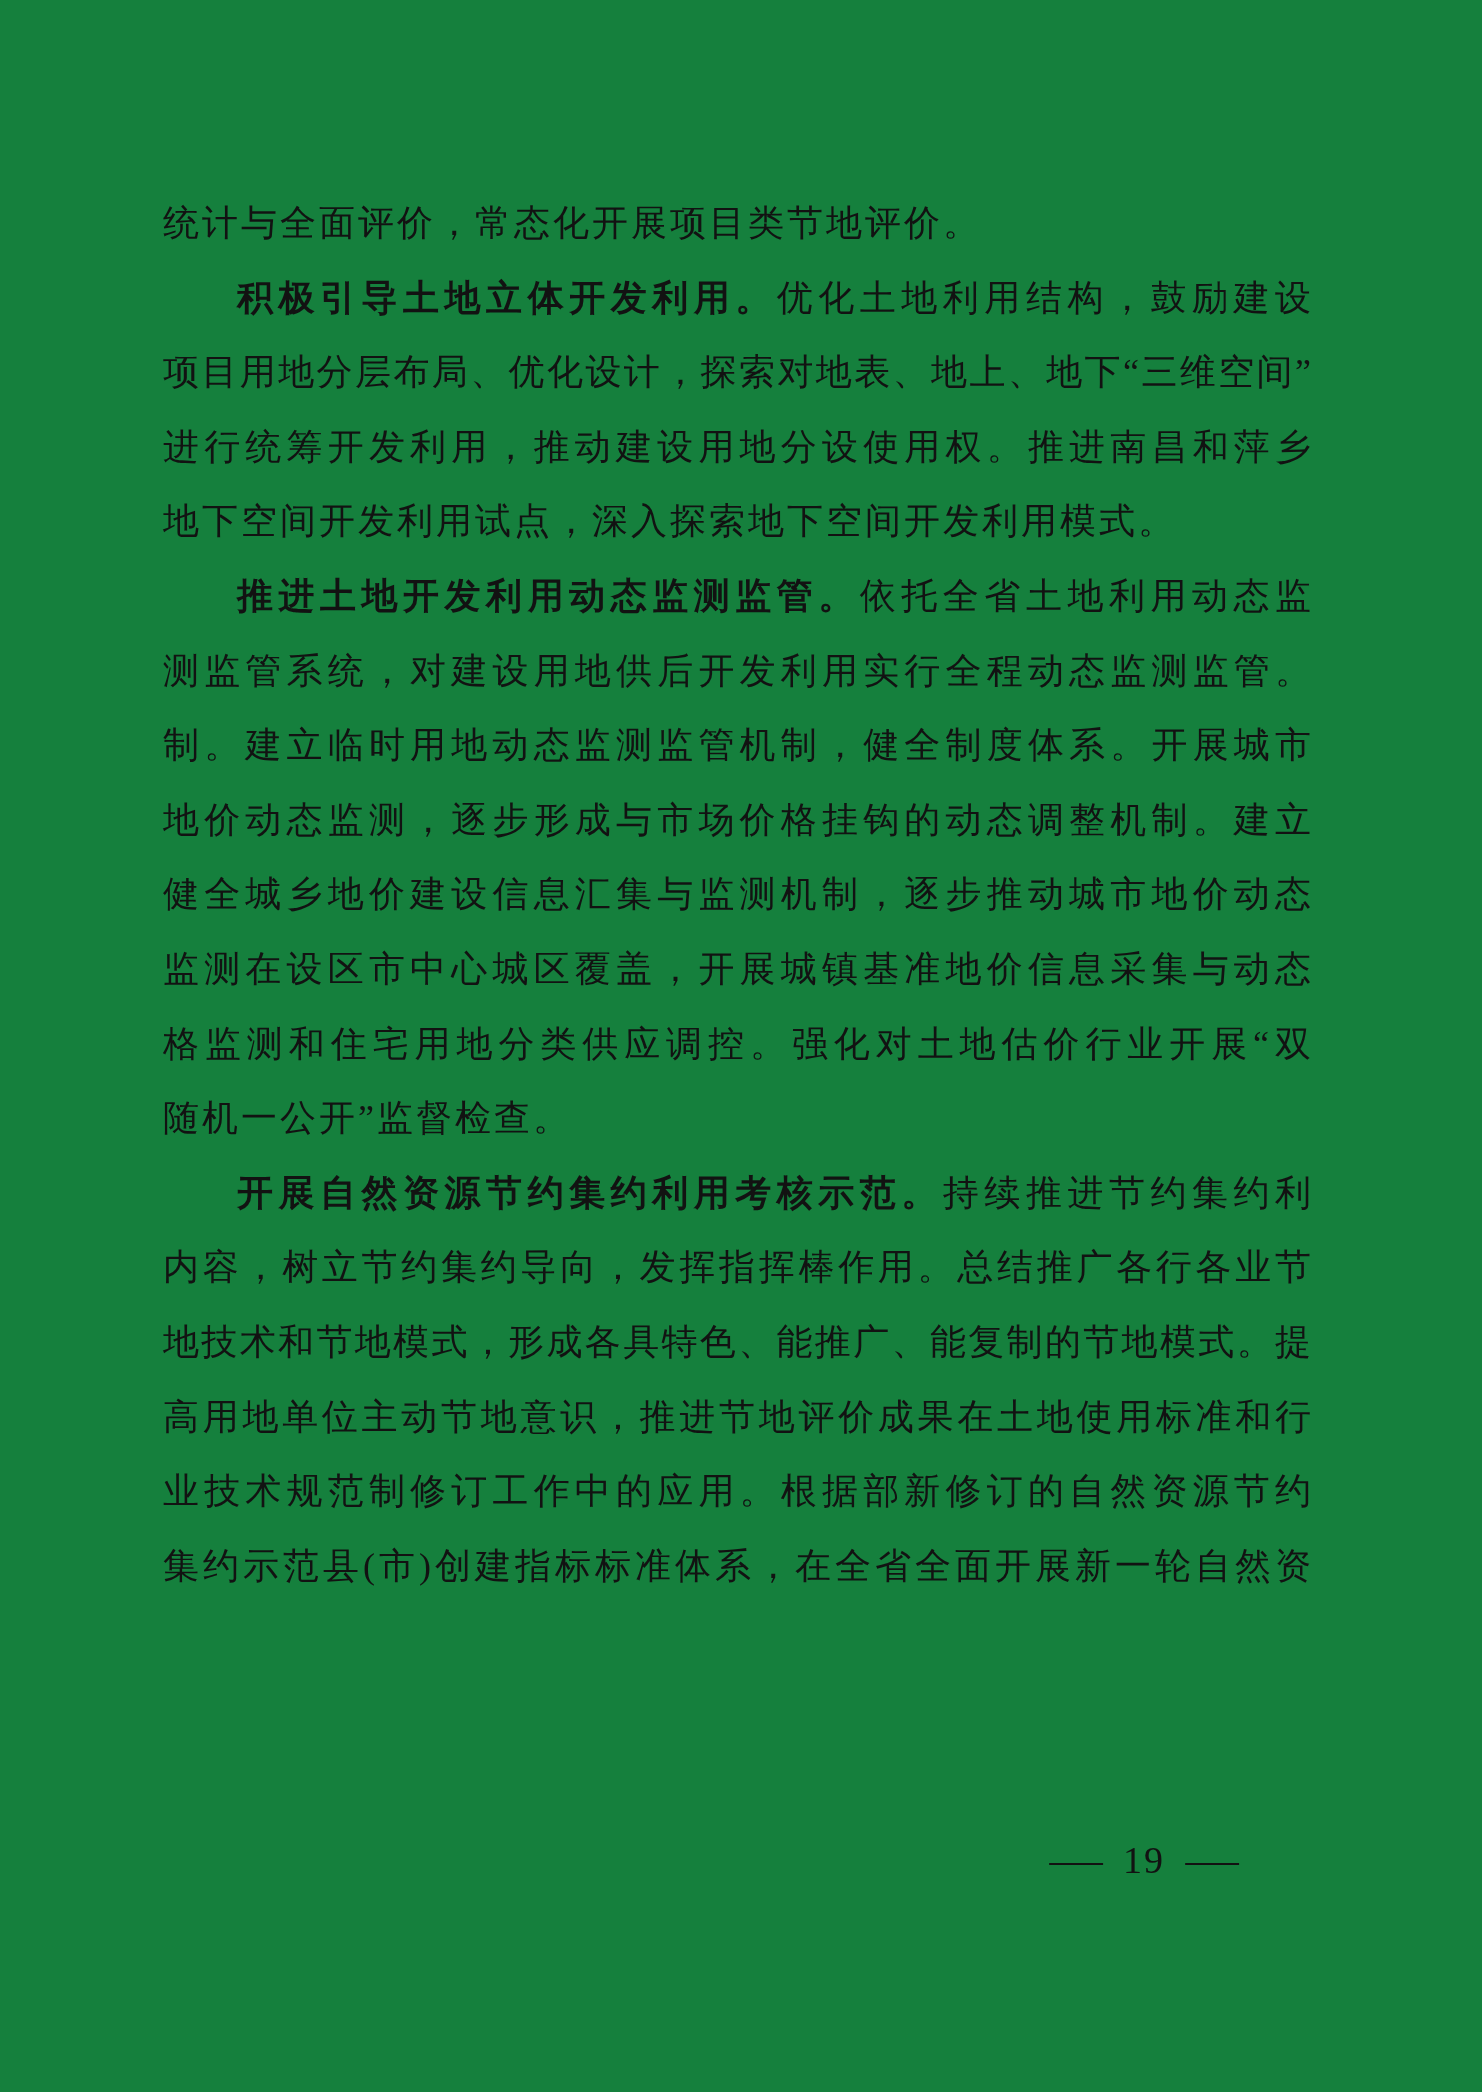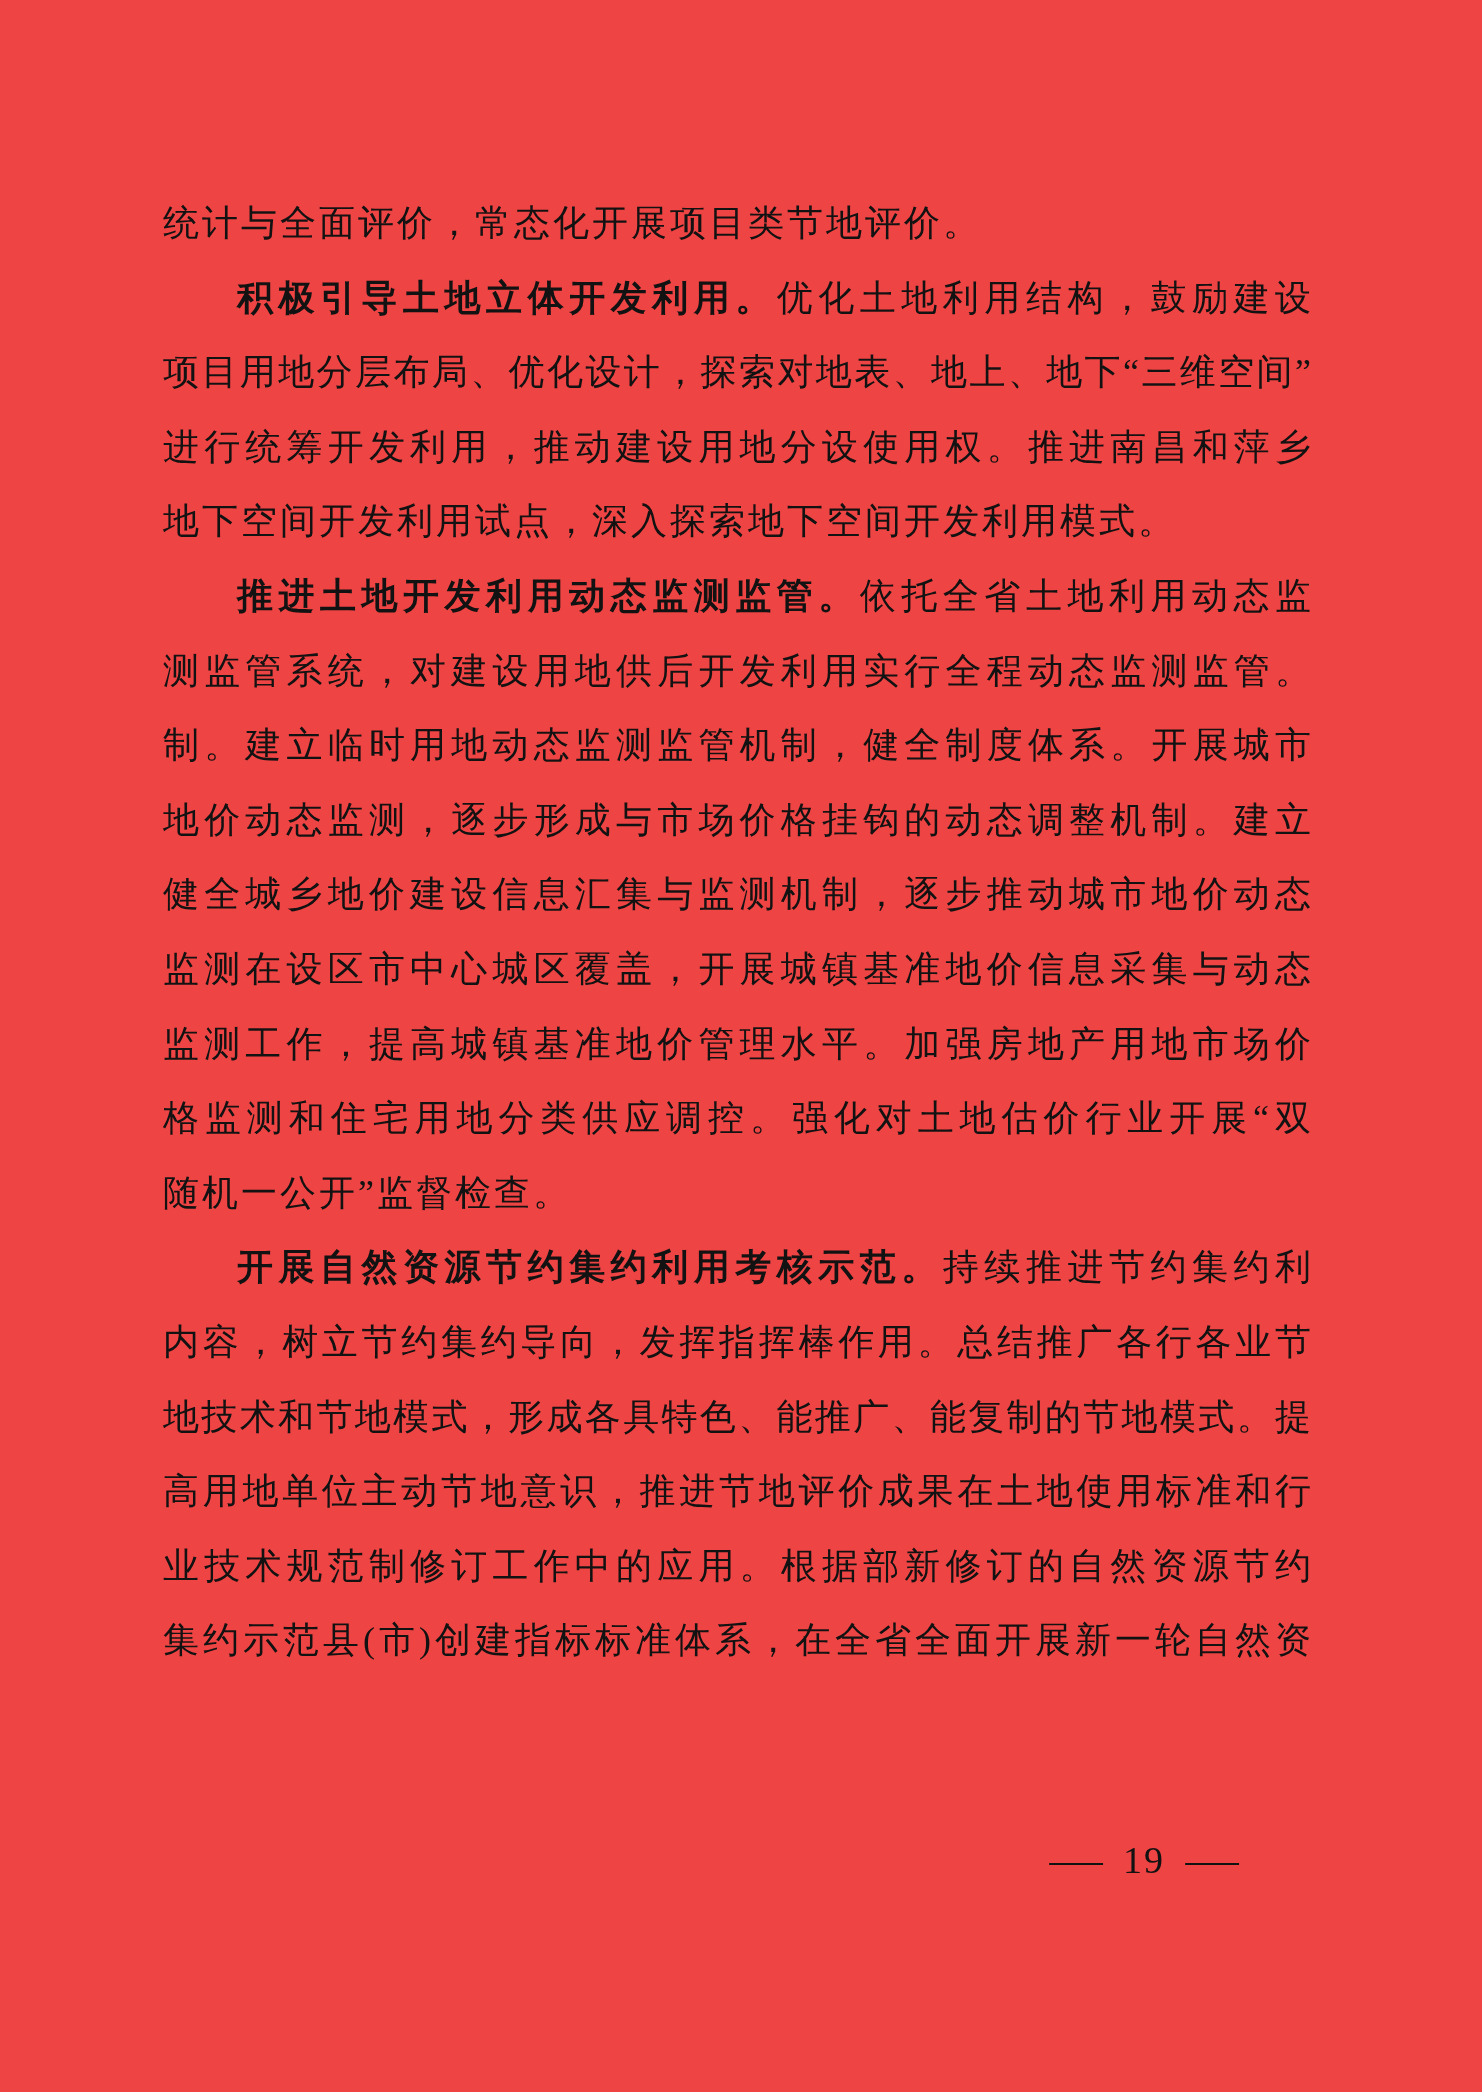--- a/index.html
+++ b/index.html
@@ -5,21 +5,21 @@
   html, body {
     margin: 0;
     padding: 0;
     background: #e8e8e8;
   }
   .page {
     position: relative;
     width: 1482px;
     height: 2092px;
     margin: 0 auto;
-    background: #ef4444;
+    background: #15803d;
     overflow: hidden;
     font-family: "Liberation Serif", "DejaVu Serif", serif;
     color: #121212;
   }
   .textblock {
     position: absolute;
     left: 163px;
     top: 186px;
     width: 1148px;
   }
@@ -93,21 +93,20 @@
 
 
     <div class="line fill"><span class="lead"></span><span class="rest">制。建立临时用地动态监测监管机制，健全制度体系。开展城市</span></div>
 
     <div class="line fill"><span class="lead"></span><span class="rest">地价动态监测，逐步形成与市场价格挂钩的动态调整机制。建立</span></div>
 
     <div class="line fill"><span class="lead"></span><span class="rest">健全城乡地价建设信息汇集与监测机制，逐步推动城市地价动态</span></div>
 
     <div class="line fill"><span class="lead"></span><span class="rest">监测在设区市中心城区覆盖，开展城镇基准地价信息采集与动态</span></div>
 
-    <div class="line fill"><span class="lead"></span><span class="rest">监测工作，提高城镇基准地价管理水平。加强房地产用地市场价</span></div>
 
     <div class="line fill"><span class="lead"></span><span class="rest">格监测和住宅用地分类供应调控。强化对土地估价行业开展“双</span></div>
 
     <div class="line"><span class="lead"></span><span class="rest">随机一公开”监督检查。</span></div>
 
     <div class="line indent fill"><span class="lead">开展自然资源节约集约利用考核示范。</span><span class="rest">持续推进节约集约利</span></div>
 
 
     <div class="line fill"><span class="lead"></span><span class="rest">内容，树立节约集约导向，发挥指挥棒作用。总结推广各行各业节</span></div>
 

